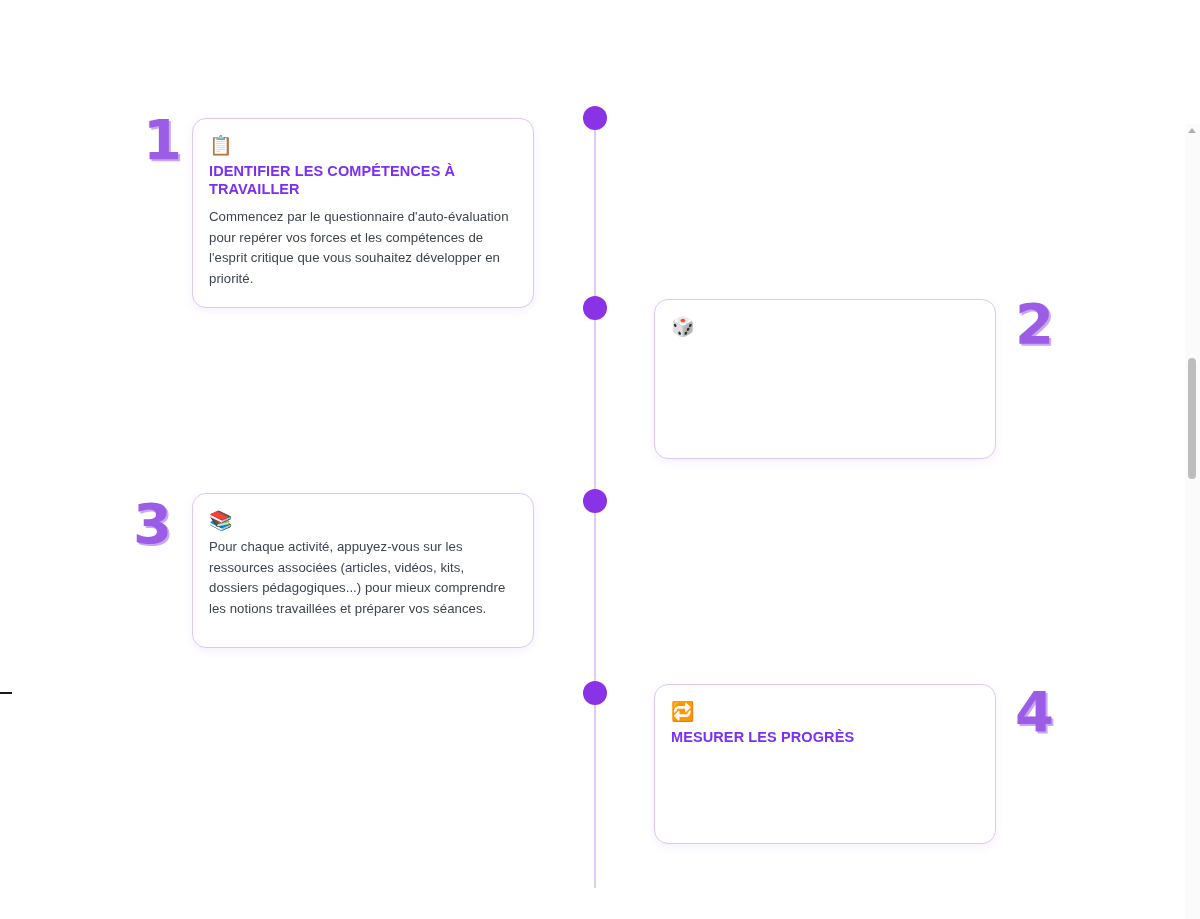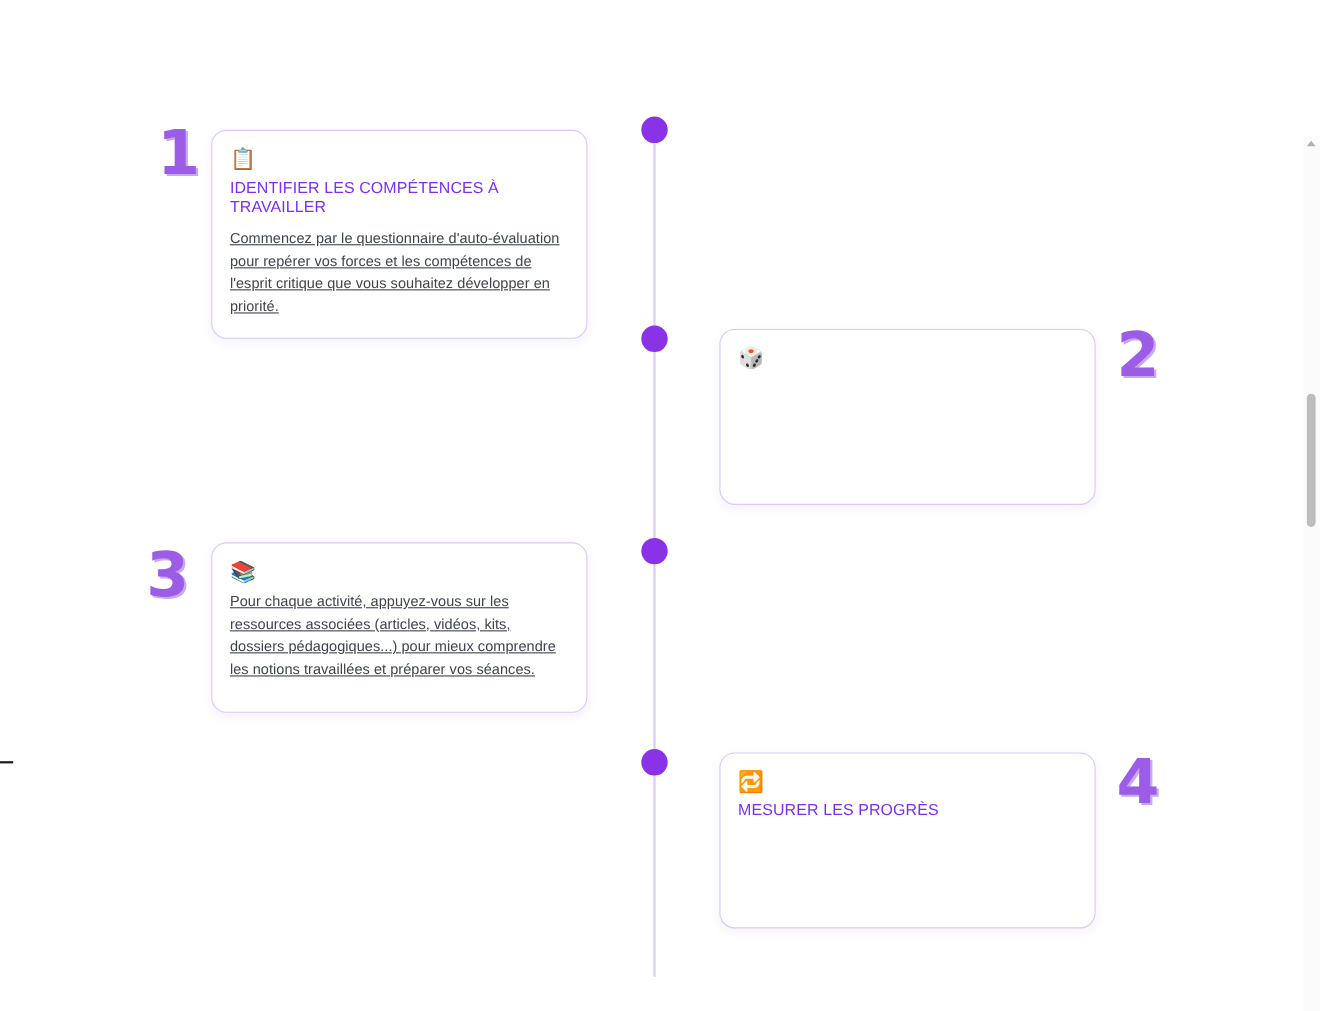--- a/index.html
+++ b/index.html
@@ -62,33 +62,32 @@
     font-size: 19px;
     line-height: 22px;
     display: block;
     height: 22px;
     margin-bottom: 5px;
   }
 
   .card-title {
     color: #7B2FF2;
     font-size: 14.5px;
-    font-weight: normal;
+    font-weight: bold;
     letter-spacing: 0.1px;
     line-height: 18px;
     text-transform: uppercase;
     margin-bottom: 9px;
   }
 
   .card-body {
     color: #3d4450;
     font-size: 13.2px;
     line-height: 20.5px;
     letter-spacing: 0.05px;
-    text-decoration: underline;
   }
 
   
   .step-number {
     position: absolute;
     font-family: "DejaVu Sans", sans-serif;
     font-size: 56px;
     font-weight: bold;
     color: #9B5DE5;
     line-height: 56px;

